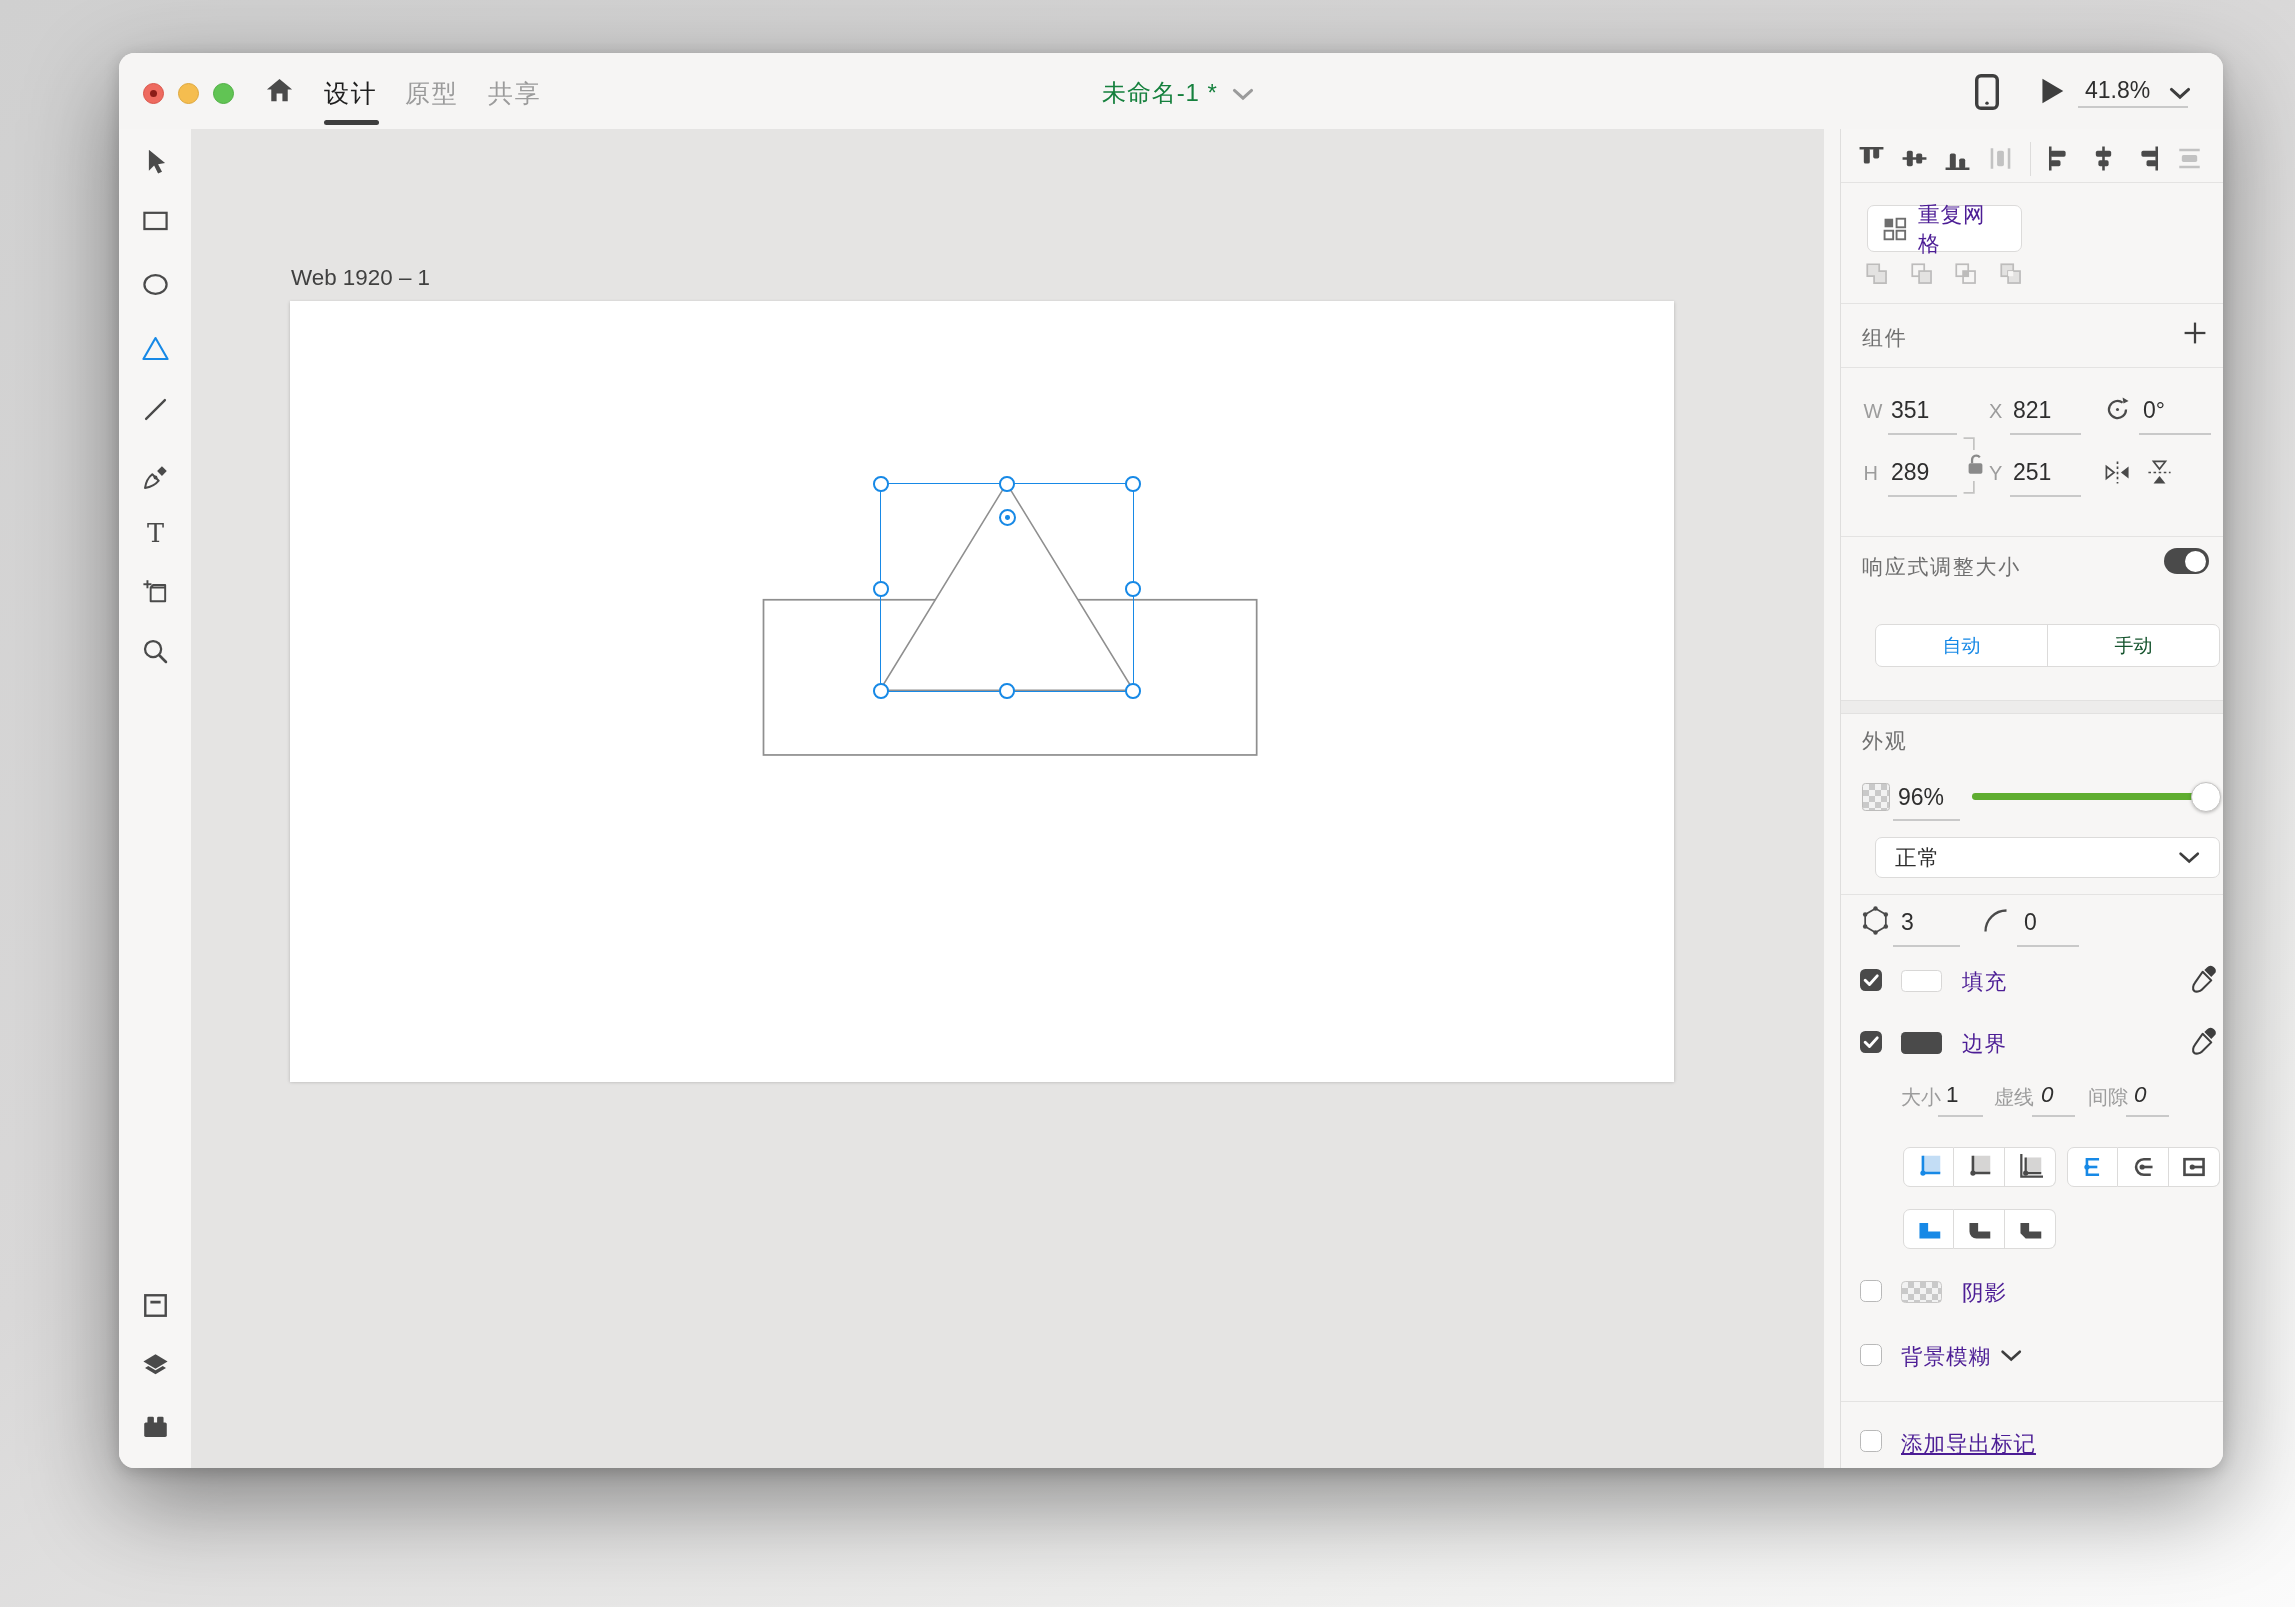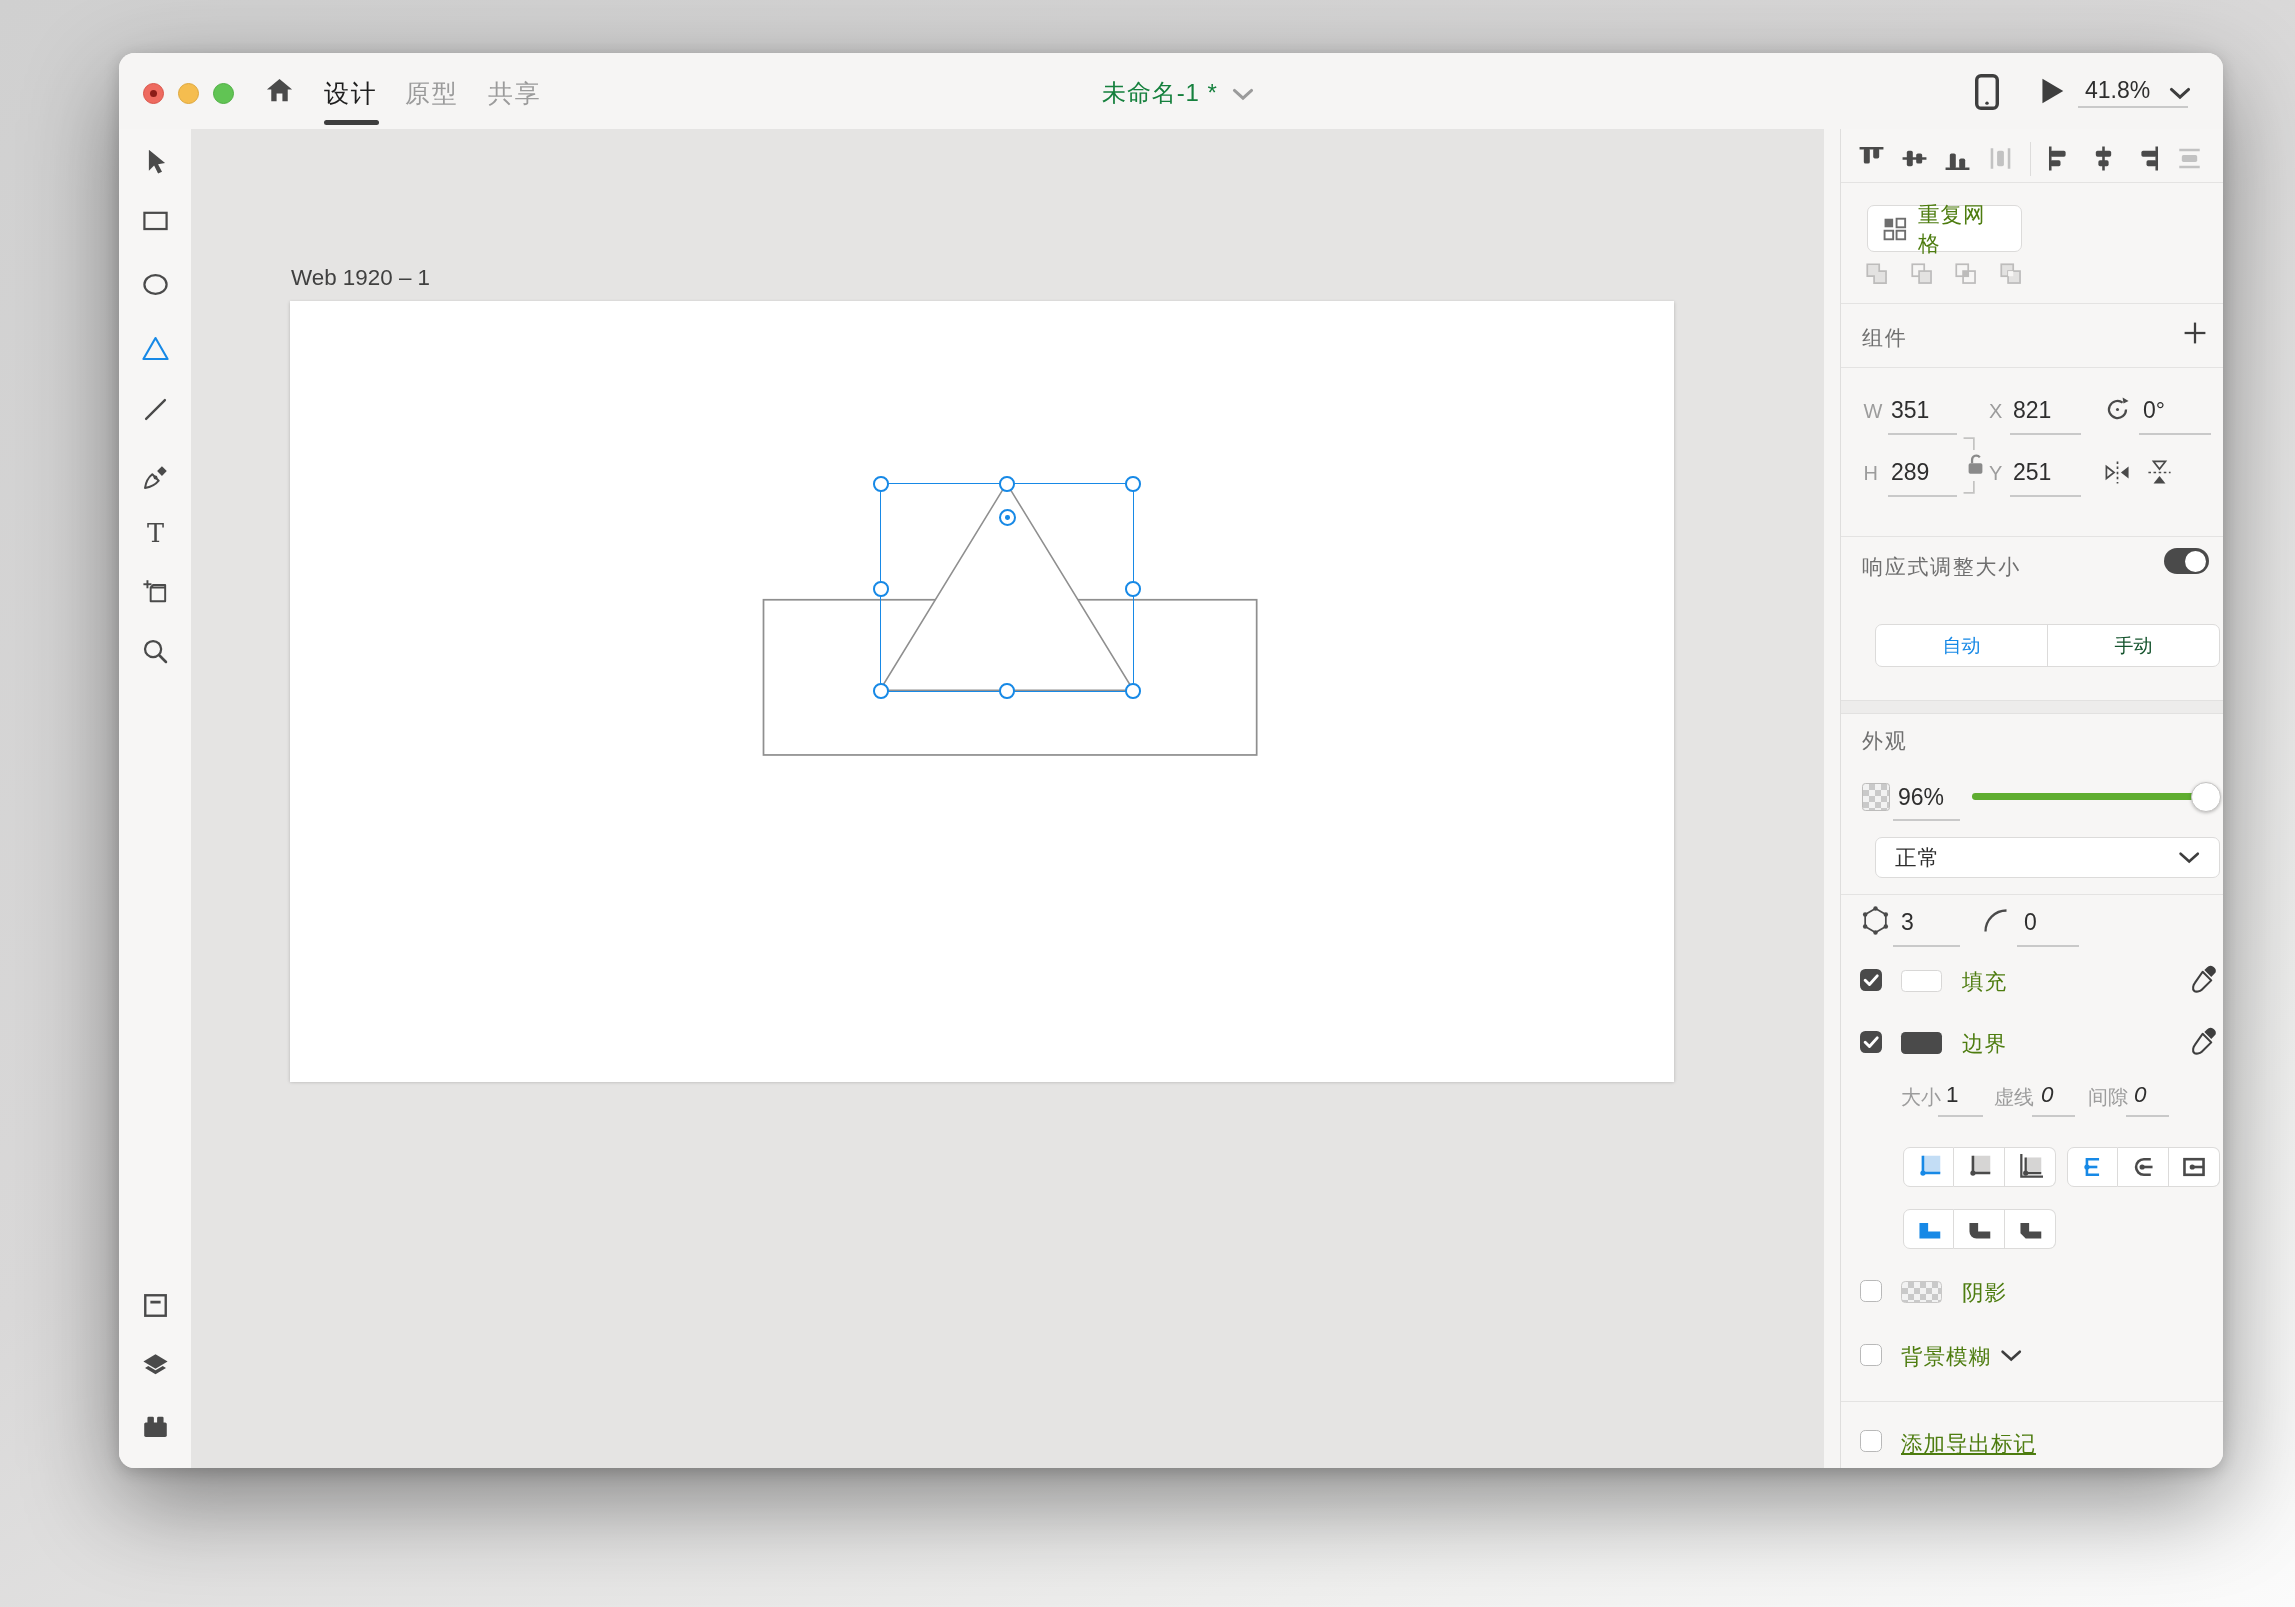--- a/index.html
+++ b/index.html
@@ -37,21 +37,21 @@
   .radius-widget{position:absolute;left:118px;top:25px;width:17px;height:17px;border-radius:50%;background:#fff;border:2.2px solid #1789e6;box-sizing:border-box;}
   .radius-widget .dot{position:absolute;left:4.3px;top:4.3px;width:4.3px;height:4.3px;border-radius:50%;background:#1789e6;}
   
   .panel{left:1721px;top:76px;width:383px;height:1339px;background:#f7f6f5;border-left:0.9px solid #dfdedd;}
   .pdiv{left:0;width:383px;height:0.9px;background:#e4e3e2;}
   .band{left:0;width:383px;height:12px;background:#edecEB;border-top:0.9px solid #e2e1e0;border-bottom:0.9px solid #e2e1e0;}
   .seclabel{font-size:21px;color:#6f6f6f;letter-spacing:1.7px;}
   .field-label{font-size:20px;color:#9c9c9c;}
   .field-value{font-size:23px;color:#2e2e2e;}
   .underline{height:1.7px;background:#c9c9c9;}
-  .cjk{font-size:21.6px;color:#4d7c0f;letter-spacing:0.9px;}
+  .cjk{font-size:21.6px;color:#4c1d95;letter-spacing:0.9px;}
   .btn{background:#ffffff;border:0.9px solid #dcdbda;border-radius:7px;box-sizing:border-box;}
   .checkbox{width:22.4px;height:22.4px;border-radius:5.2px;box-sizing:border-box;}
   .checkbox.checked{background:#4a4a4a;}
   .checkbox.unchecked{background:#fff;border:1.7px solid #b9b9b9;}
   .swatch{width:41px;height:21.6px;border-radius:4.3px;box-sizing:border-box;}
   .toggle{width:45px;height:26px;border-radius:13px;background:#4a4a4a;}
   .toggle .knob{position:absolute;right:2.6px;top:2.6px;width:21px;height:21px;border-radius:50%;background:#fff;}
   .seg{display:flex;}
   .seg .half{flex:1;display:flex;align-items:center;justify-content:center;font-size:19px;}
   .checker{background-image:linear-gradient(45deg,#c9c9c9 25%,transparent 25%,transparent 75%,#c9c9c9 75%),linear-gradient(45deg,#c9c9c9 25%,transparent 25%,transparent 75%,#c9c9c9 75%);background-size:12px 12px;background-position:0 0,6px 6px;background-color:#f2f2f2;}

